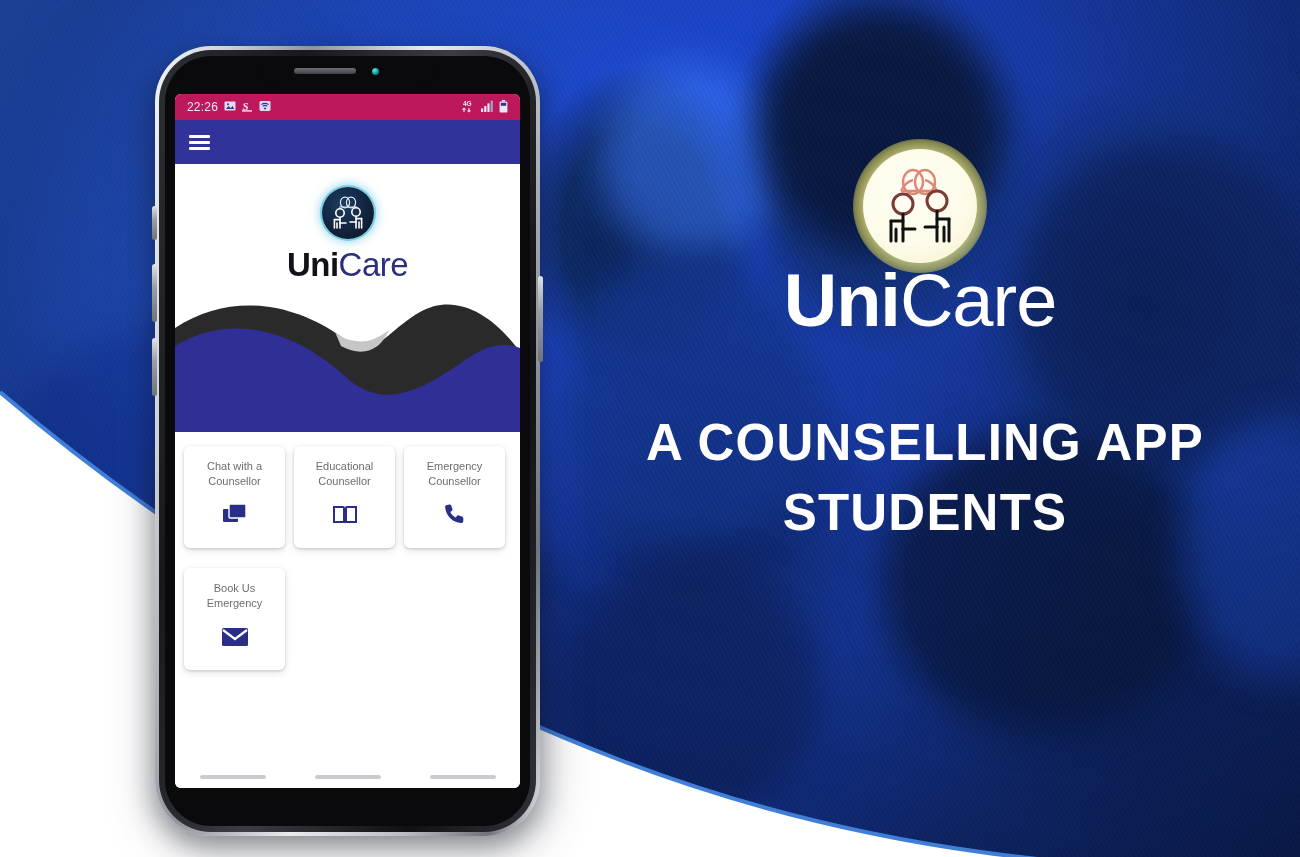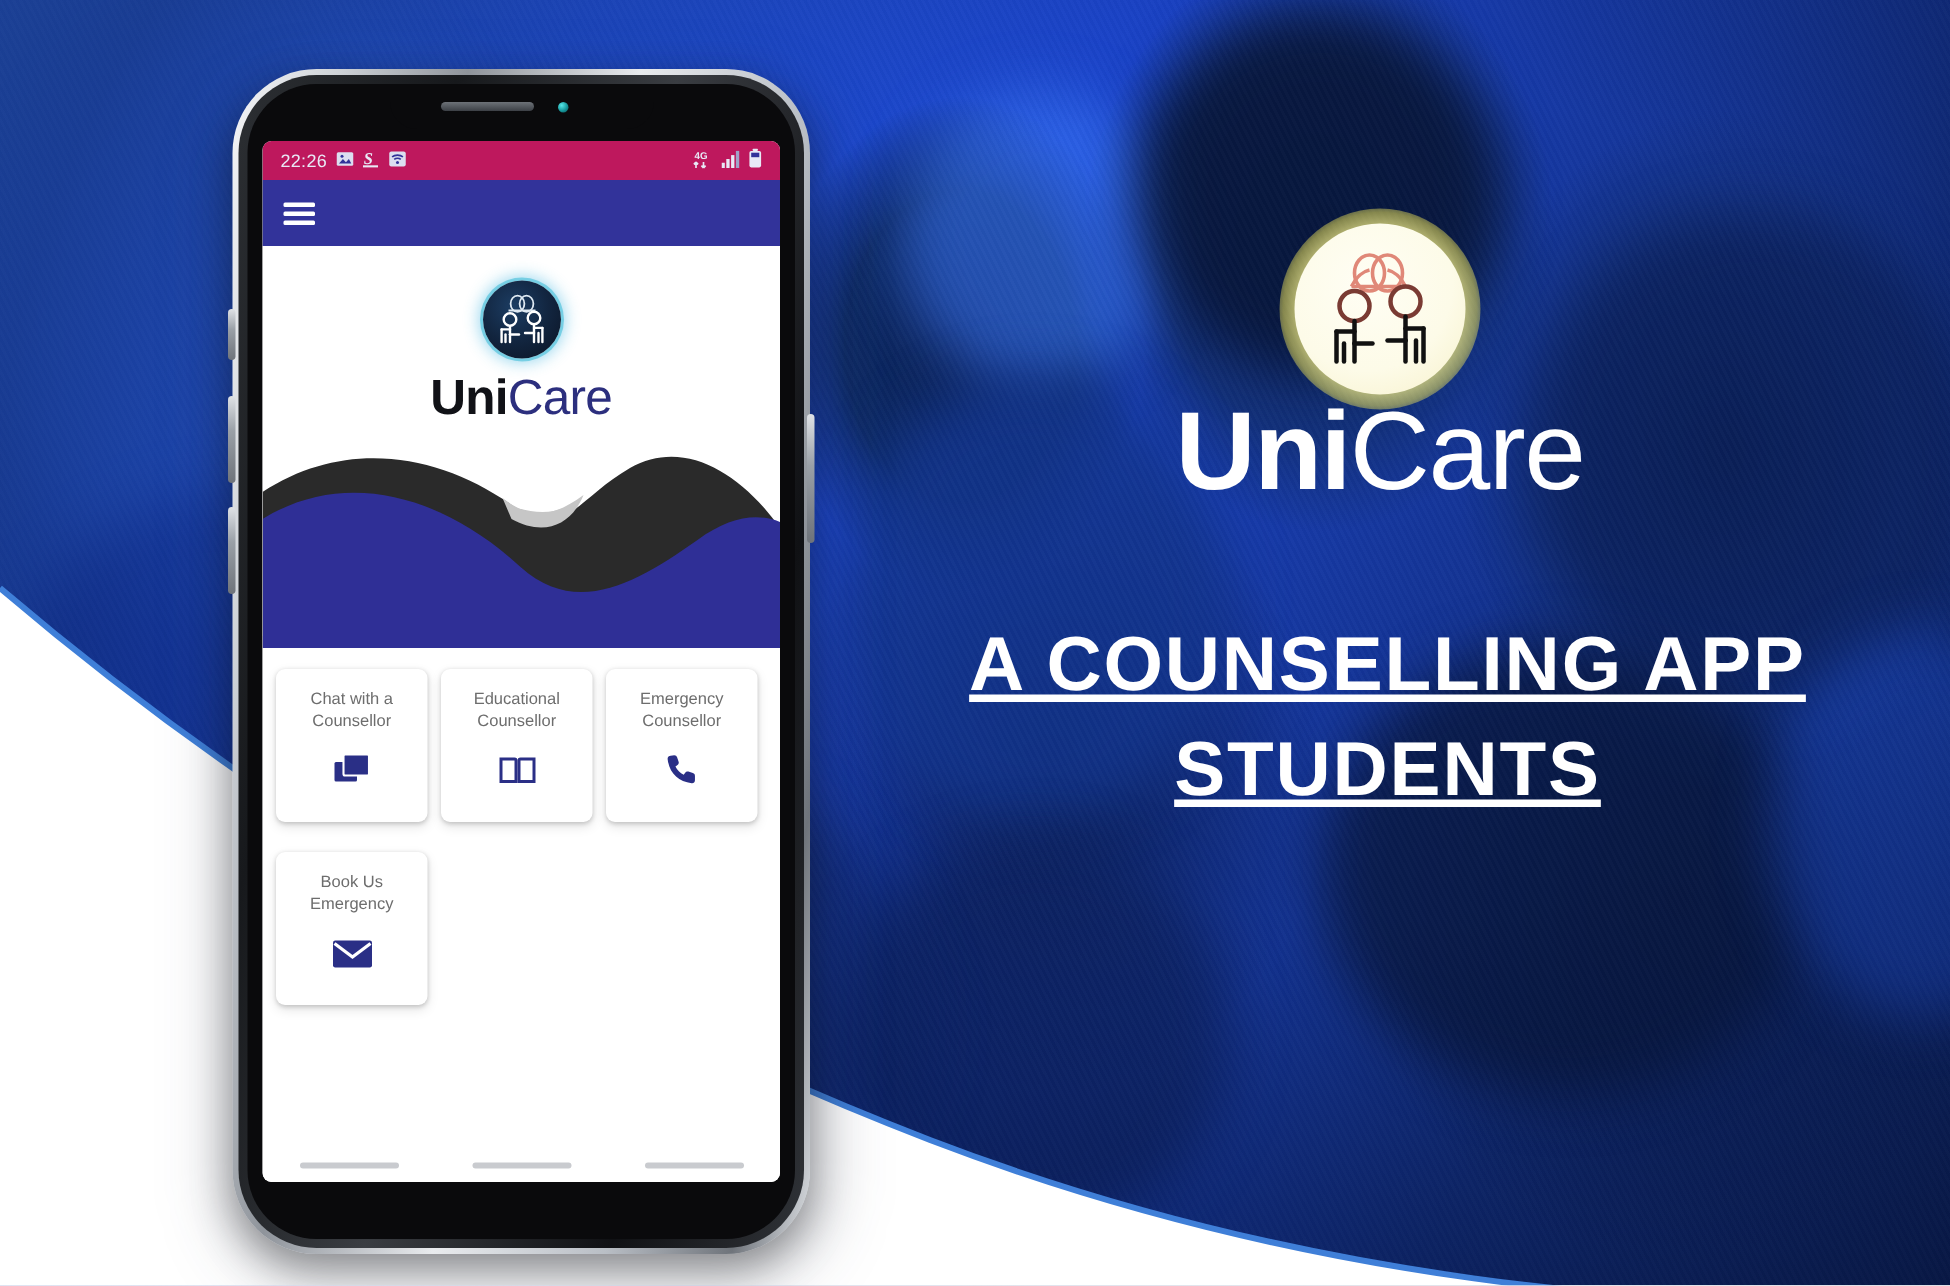--- a/index.html
+++ b/index.html
@@ -52,21 +52,21 @@
     background: radial-gradient(circle at 42% 36%, #fffef4 0%, #fdfbe8 58%, #f6f0c8 100%); }
 
   .hero-word { position:absolute; left:0; right:0; top:264px; text-align:center;
     font-size:74px; line-height:1; letter-spacing:-1px; white-space:nowrap; }
   .hw-uni { font-weight:bold; color:#ffffff; }
   .hw-care { font-weight:300; color:#ffffff; }
 
   .hero-head { position:absolute; left:30px; right:20px; top:408px; text-align:center;
     color:#ffffff; font-weight:bold; font-size:51px; line-height:1.38;
     letter-spacing:1.2px; text-transform:uppercase; }
-  .hero-head div { white-space:nowrap;text-decoration:underline; }
+  .hero-head div { white-space:nowrap; }
 
   
   .phone-shadow { position:absolute; left:150px; top:60px; width:400px; height:790px;
     border-radius:58px; background:rgba(30,40,60,.26); filter:blur(22px); }
   .phone { position:absolute; left:155px; top:46px; width:385px; height:790px; }
   .phone-outer { position:absolute; inset:0; border-radius:56px;
     background: linear-gradient(100deg,#f4f5f7 0%, #cdd1d6 14%, #8f949b 30%, #e9ebee 52%, #b9bec5 74%, #6f747b 90%, #dfe2e6 100%);
     box-shadow: 0 10px 26px rgba(0,0,0,.34); }
   .phone-mid { position:absolute; inset:4px; border-radius:52px;
     background: linear-gradient(105deg,#2c2f33 0%, #17191c 25%, #3a3d42 50%, #101114 78%, #303338 100%); }

